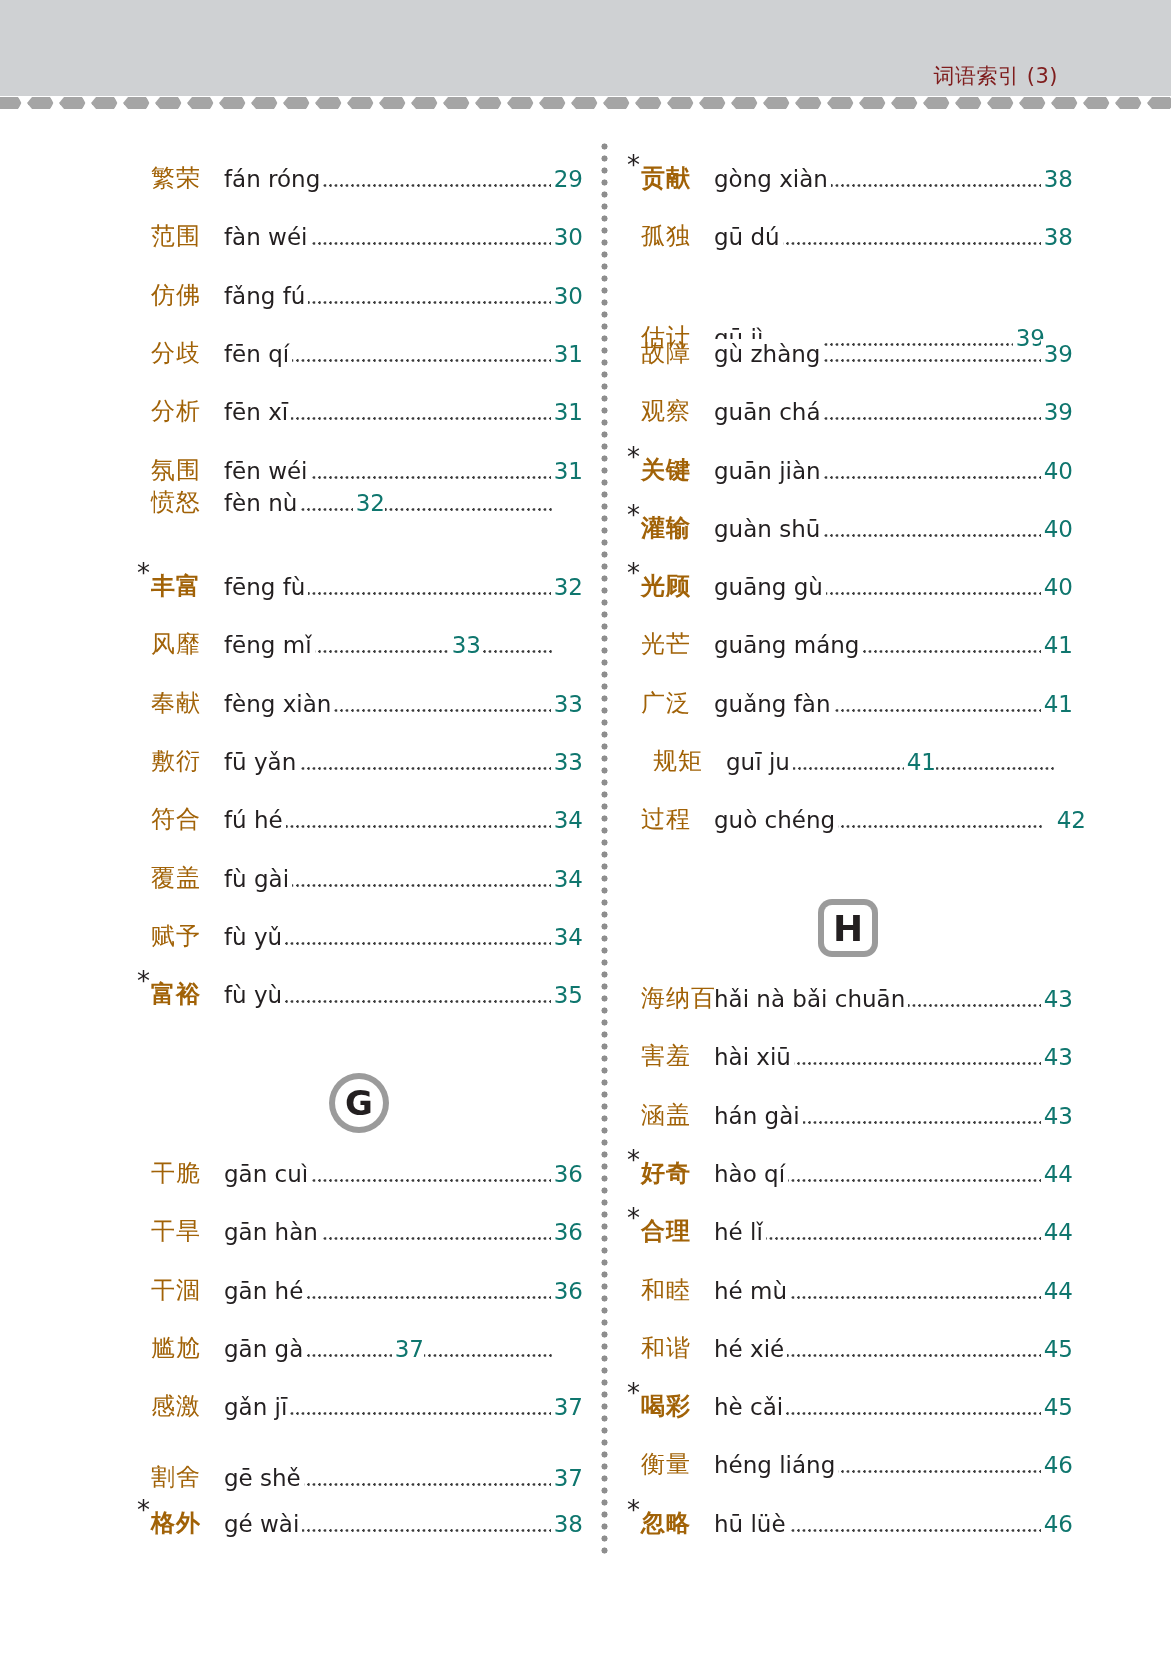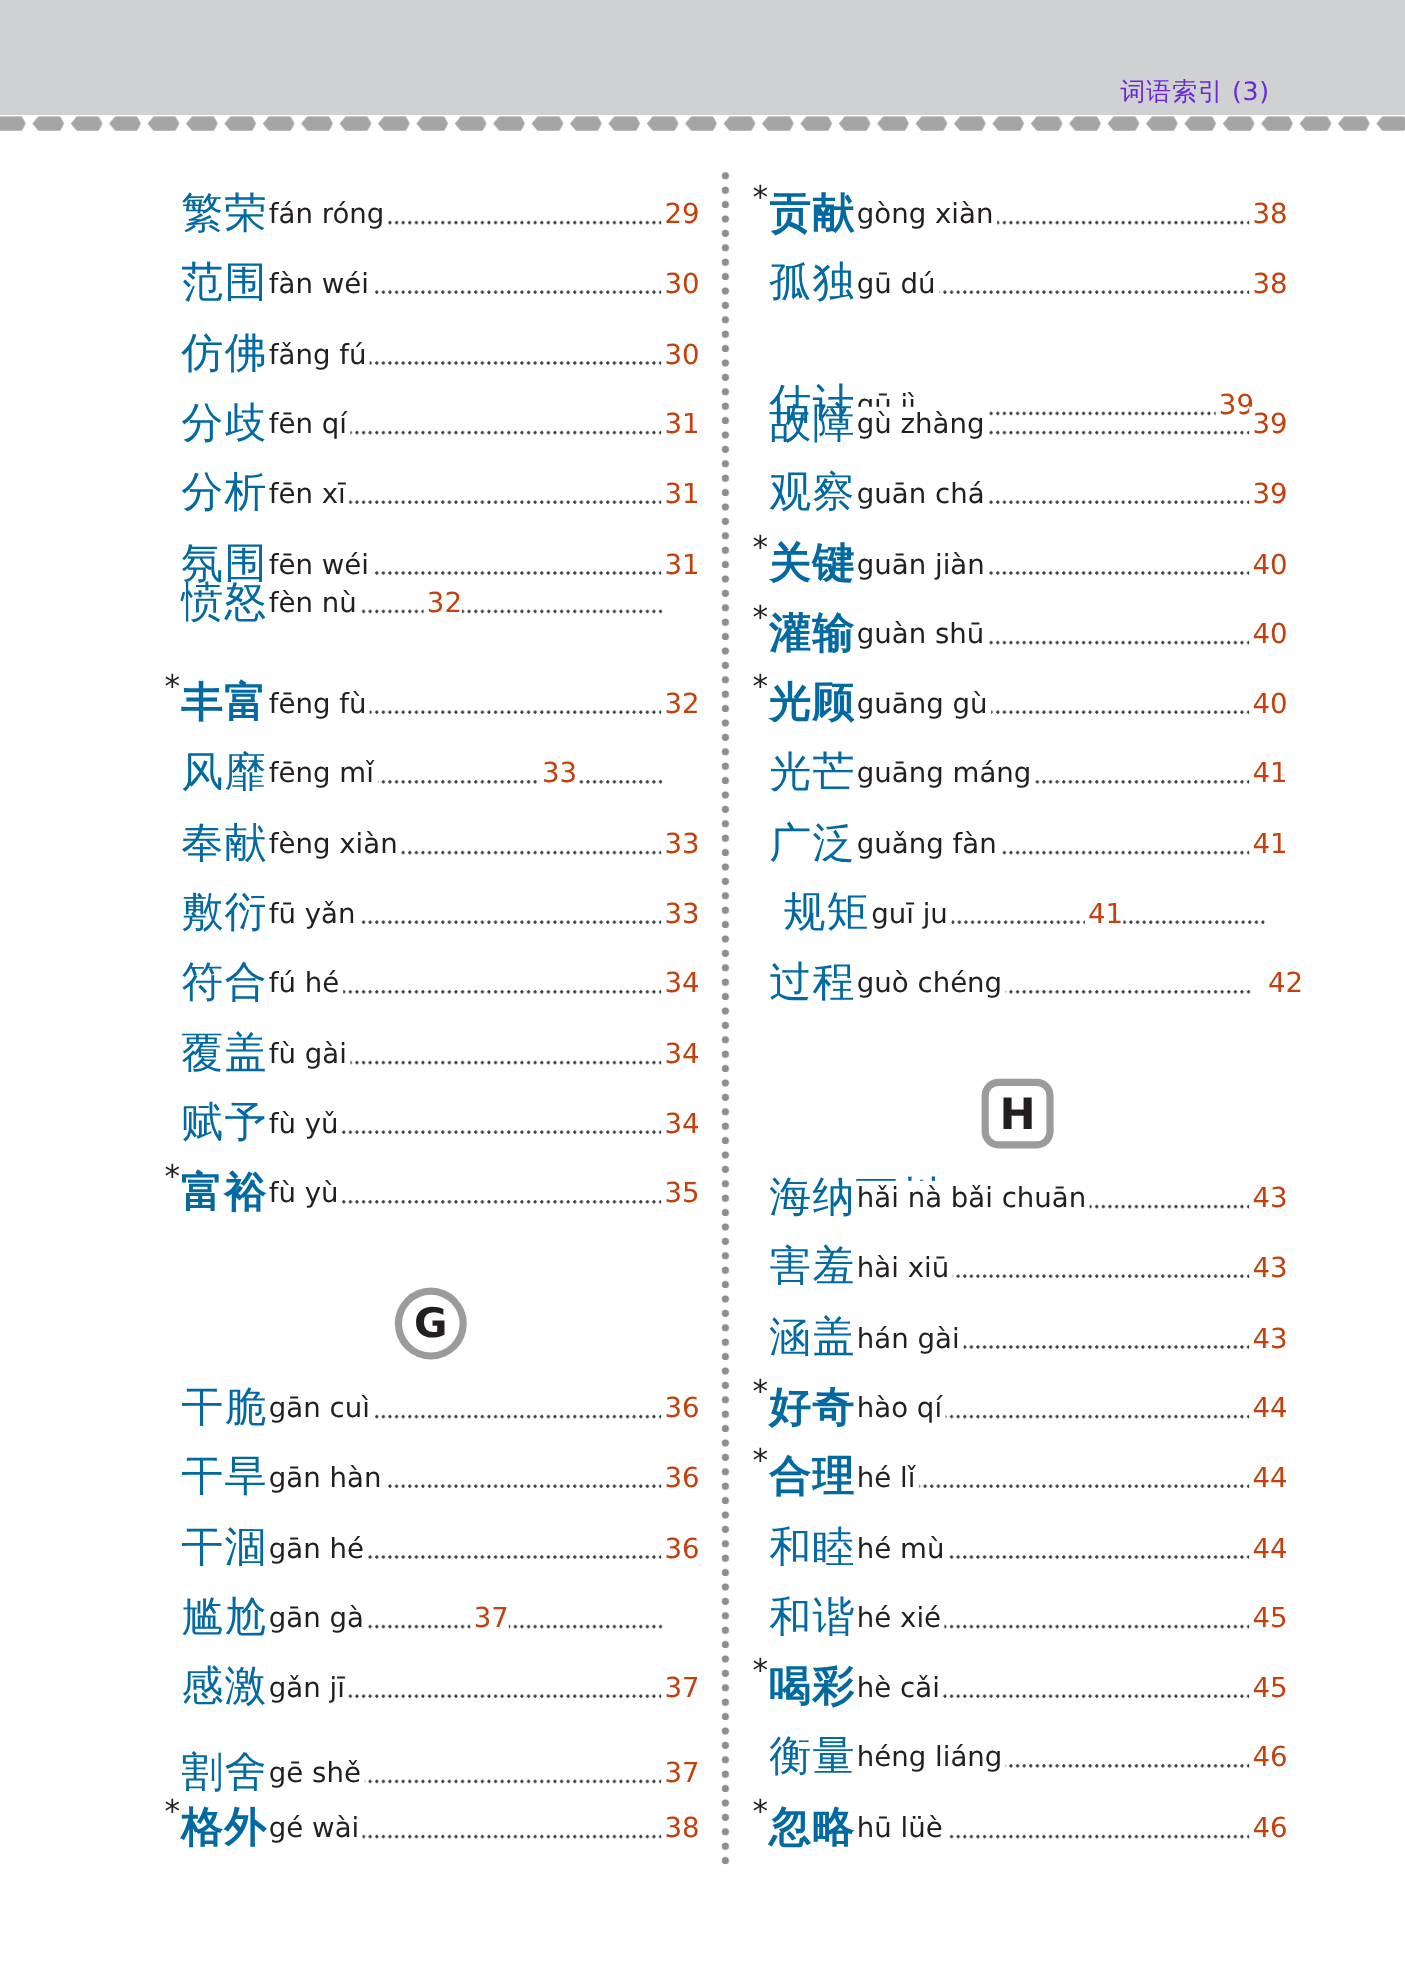--- a/index.html
+++ b/index.html
@@ -8,58 +8,58 @@
     background: #ffffff;
     font-family: "DejaVu Sans", "Liberation Sans", sans-serif;
     color: #231f20;
   }
   .header {
     position: absolute; left: 0; top: 0; width: 1171px; height: 96px;
     background: #cfd1d3;
   }
   .header-title {
     position: absolute; right: 113px; top: 61px;
-    font-size: 21px; line-height: 30px; color: #6d28d9;
+    font-size: 21px; line-height: 30px; color: #7f1d1d;
     letter-spacing: 0.5px;
   }
   .band {
     position: absolute; left: 0; top: 96px; width: 1171px; height: 14px;
     background: #ffffff; overflow: hidden;
   }
   .band svg { display: block; }
   .divider {
     position: absolute; left: 601px; top: 143px; width: 7px; height: 1415px;
     background-image: radial-gradient(circle at 3.5px 3.5px, #8e8e8e 2.8px, rgba(255,255,255,0) 3.3px);
     background-size: 7px 12px; background-repeat: repeat-y;
   }
   .entry {
     position: absolute; height: 40px; display: block;
   }
   .entry .star {
     position: absolute; top: -6px; font-size: 26px; line-height: 26px;
     font-family: "DejaVu Sans", sans-serif; color: #231f20;
   }
   .entry .word {
-    position: absolute; top: 3px; font-size: 35px; line-height: 34px;
-    letter-spacing: 1px; color: #0369a1; white-space: nowrap;
+    position: absolute; top: 3px; font-size: 24px; line-height: 34px;
+    letter-spacing: 1px; color: #a16207; white-space: nowrap;
   }
   .entry .word.starred { font-weight: bold; }
   .entry .pinyin {
     position: absolute; top: 6px; font-size: 23px; line-height: 30px;
     color: #231f20; white-space: nowrap; background: #fff; padding-right: 3px;
     font-family: "DejaVu Sans", sans-serif;
   }
   .entry .leader {
     position: absolute; top: 26px; height: 3px;
     background-image: radial-gradient(circle at 1.5px 1.5px, #3a3a3a 1.1px, rgba(255,255,255,0) 1.5px);
     background-size: 5.5px 3px; background-repeat: repeat-x;
   }
   .entry .page {
     position: absolute; top: 6px; font-size: 23px; line-height: 30px;
-    color: #c2410c; text-align: right; background: #fff; padding-left: 3px;
+    color: #0f766e; text-align: right; background: #fff; padding-left: 3px;
   }
   
   .col-left .star { left: 137px; }
   .col-left .word { left: 151px; }
   .col-left .pinyin { left: 224px; }
   .col-left .leader { left: 230px; width: 322px; }
   .col-left .page { right: 588px; }
   
   .col-right .star { left: 627px; }
   .col-right .word { left: 641px; }

